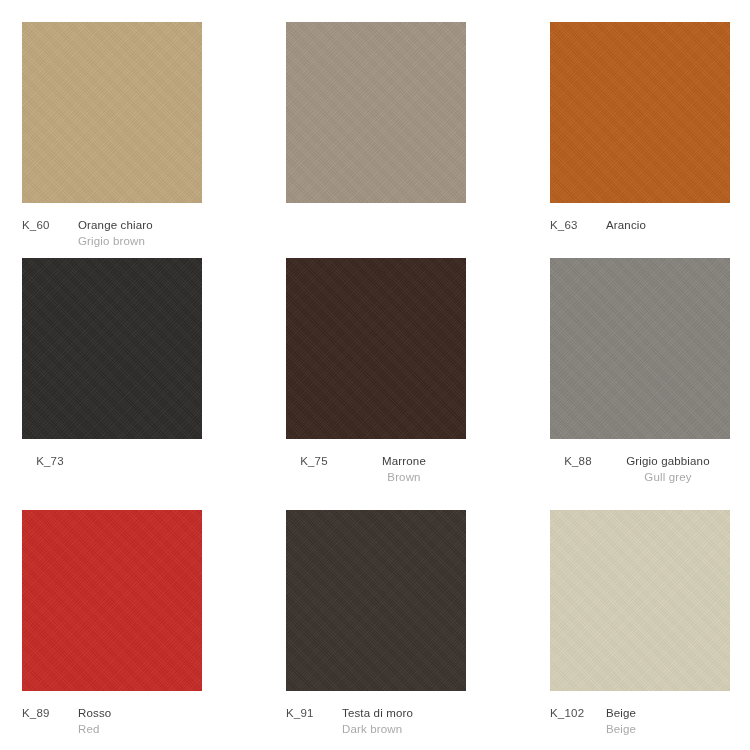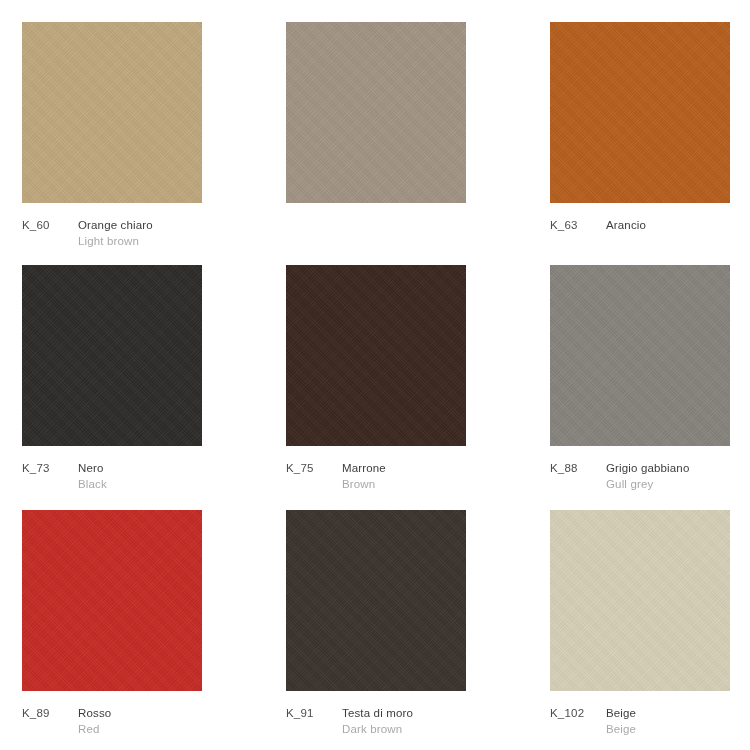--- a/index.html
+++ b/index.html
@@ -27,21 +27,21 @@
     width: 180px;
   }
 
   
   .col-0 { left: 22px; }
   .col-1 { left: 286px; }
   .col-2 { left: 550px; }
 
   
   .row-0 { top: 22px; }
-  .row-1 { top: 265px; }
+  .row-1 { top: 258px; text-align: center; }
   .row-2 { top: 510px; }
 
   .swatch-chip {
     width: 180px;
     height: 181px;
     display: block;
     position: relative;
     overflow: hidden;
   }
 
@@ -97,21 +97,21 @@
 <body style="background-color: rgb(255, 255, 255);">
 
 <div id="palette-grid">
 
   <div class="swatch-cell col-0 row-0">
     <div class="swatch-chip" style="background-color: rgb(192, 168, 126);"></div>
     <div class="swatch-caption">
       <span class="swatch-code">K_60</span>
       <span class="swatch-names">
         <span class="name-it" style="display: block;">Orange chiaro</span>
-        <span class="name-en" style="display: block;">Light brown</span>
+        <span class="name-en" style="display: block;">Grigio brown</span>
       </span>
     </div>
   </div>
 
   <div class="swatch-cell col-1 row-0">
     <div class="swatch-chip" style="background-color: rgb(163, 148, 132);"></div>
   </div>
 
   <div class="swatch-cell col-2 row-0">
     <div class="swatch-chip" style="background-color: rgb(183, 95, 31);"></div>
@@ -121,24 +121,20 @@
         <span class="name-it" style="display: block;">Arancio</span>
         <span class="name-en" style="display: block; margin-top: 40px;">Orange</span>
       </span>
     </div>
   </div>
 
   <div class="swatch-cell col-0 row-1">
     <div class="swatch-chip" style="background-color: rgb(46, 44, 41);"></div>
     <div class="swatch-caption">
       <span class="swatch-code">K_73</span>
-      <span class="swatch-names">
-        <span class="name-it" style="display: block;">Nero</span>
-        <span class="name-en" style="display: block;">Black</span>
-      </span>
     </div>
   </div>
 
   <div class="swatch-cell col-1 row-1">
     <div class="swatch-chip" style="background-color: rgb(58, 39, 32);"></div>
     <div class="swatch-caption">
       <span class="swatch-code">K_75</span>
       <span class="swatch-names">
         <span class="name-it" style="display: block;">Marrone</span>
         <span class="name-en" style="display: block;">Brown</span>

